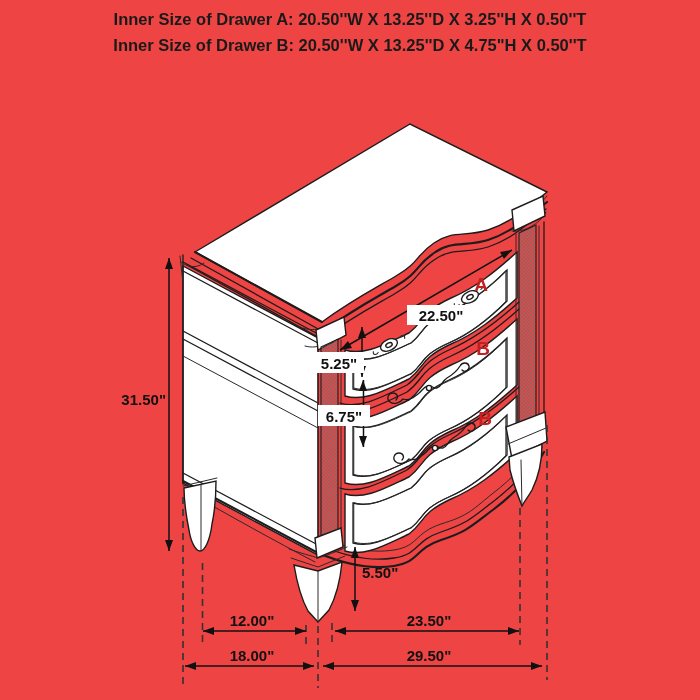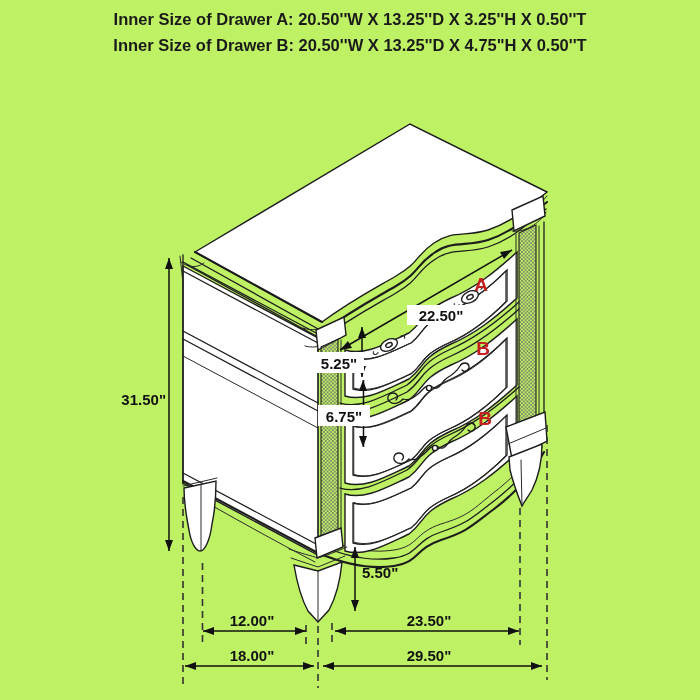--- a/index.html
+++ b/index.html
@@ -1,16 +1,16 @@
 <!DOCTYPE html>
 <html><head>
 <meta charset="utf-8">
 <style>
   html,body{margin:0;padding:0;background:#ffffff;}
-  .stage{position:relative;width:700px;height:700px;background:#bef264;overflow:hidden;
+  .stage{position:relative;width:700px;height:700px;background:#ef4444;overflow:hidden;
          font-family:"Liberation Sans",sans-serif;}
   svg text{font-family:"Liberation Sans",sans-serif;}
   .hdr{font-size:16.5px;font-weight:bold;fill:#1a1a1a;}
   .dim{font-size:15px;font-weight:bold;fill:#111;}
   .redlbl{font-size:19px;font-weight:bold;fill:#c42020;}
   .ln{stroke:#1c1c1c;fill:none;stroke-width:1.3;stroke-linecap:round;}
   .lnthick{stroke:#1c1c1c;fill:none;stroke-width:2.1;stroke-linecap:round;}
   .lnthin{stroke:#2a2a2a;fill:none;stroke-width:1;stroke-linecap:round;}
   .fillwhite{fill:#ffffff;stroke:#1c1c1c;stroke-width:1.4;}
   .dimline{stroke:#111;stroke-width:1.5;fill:none;}

